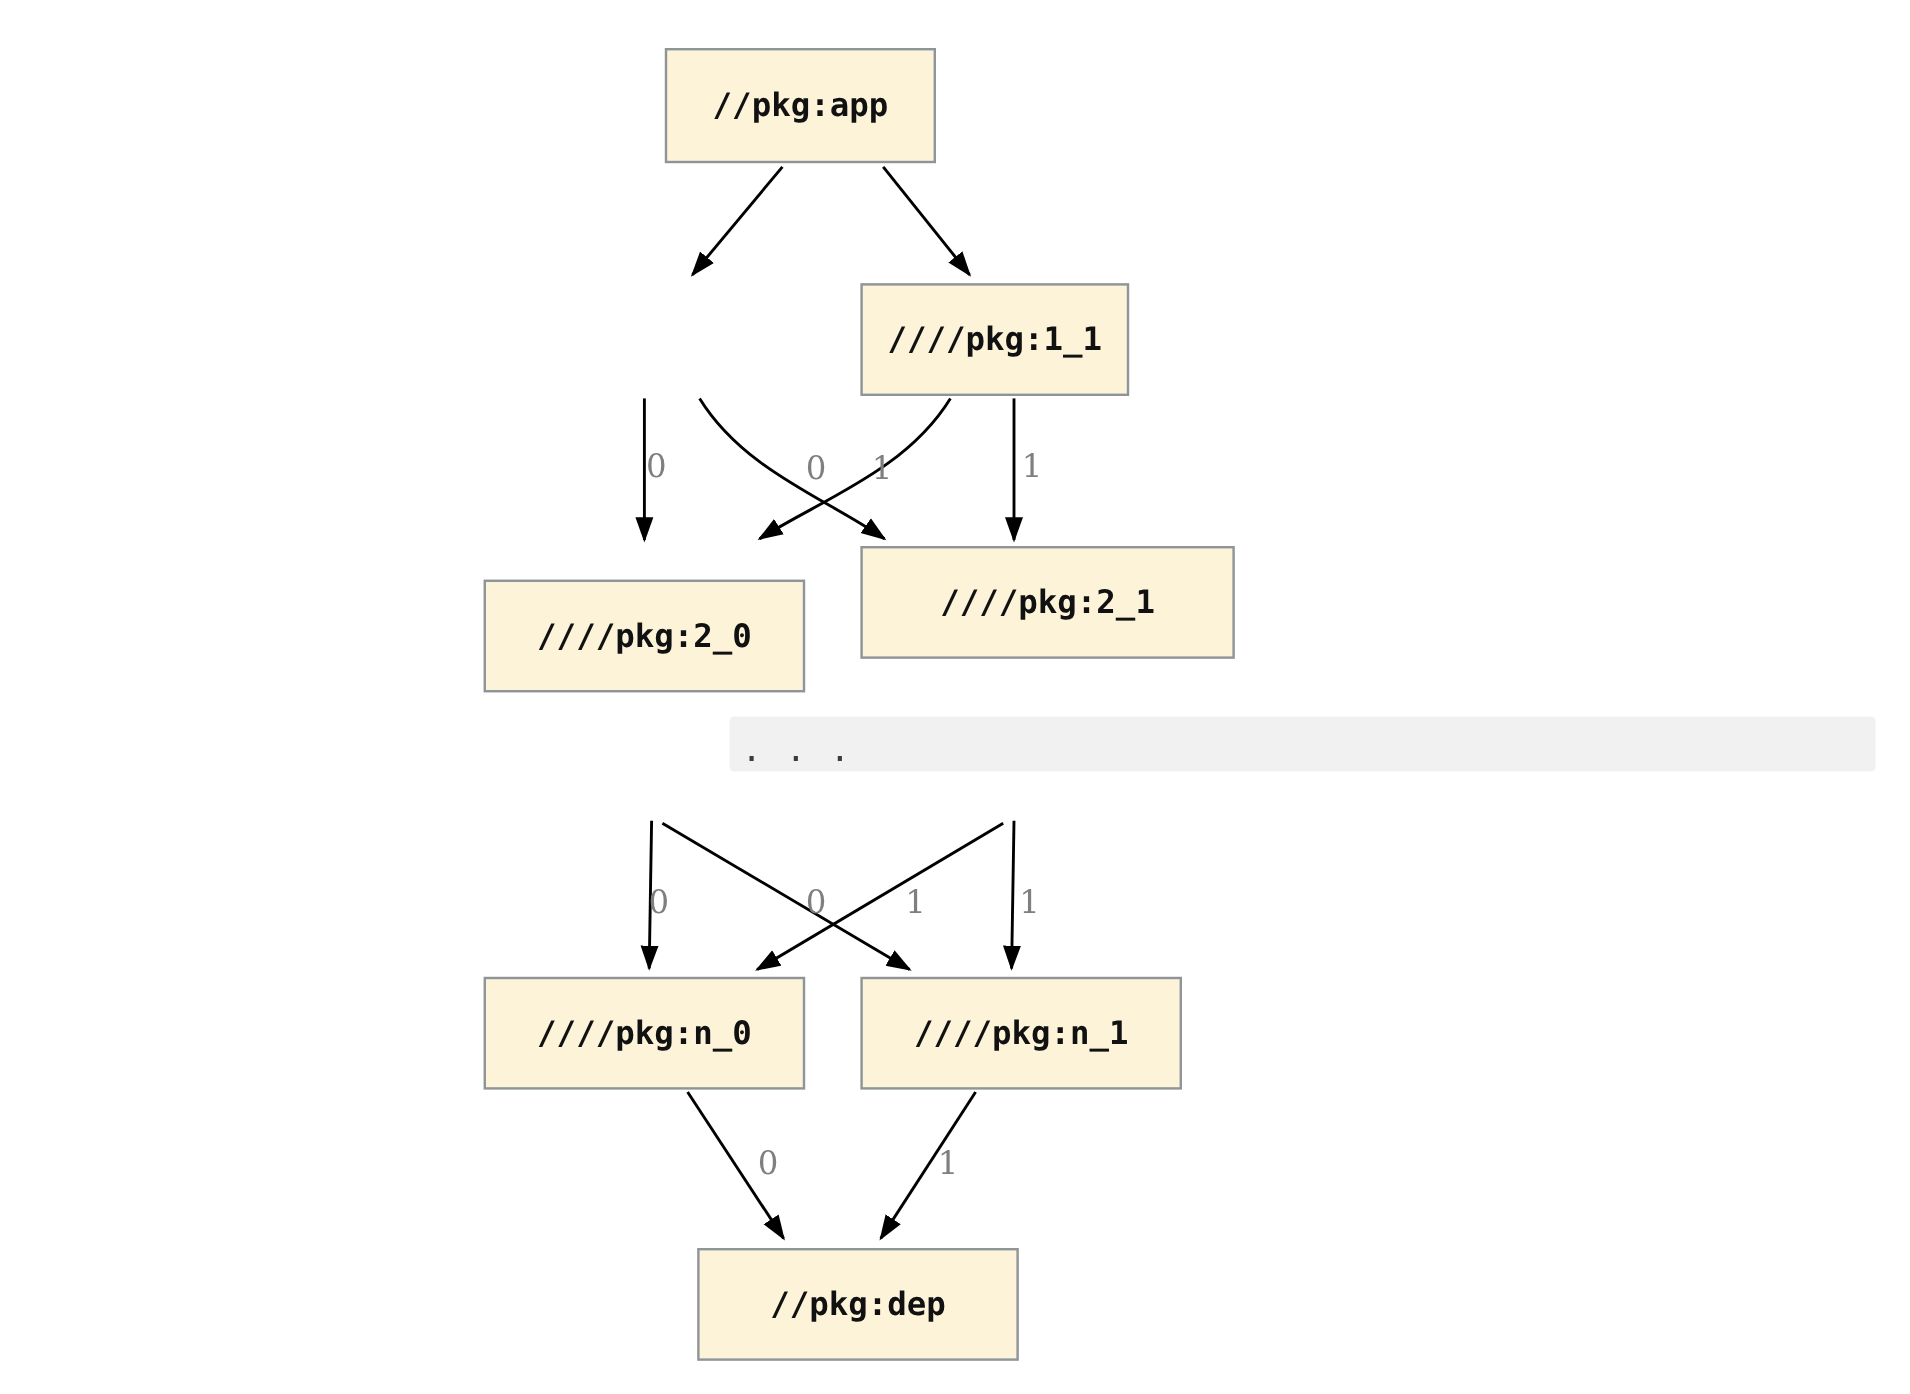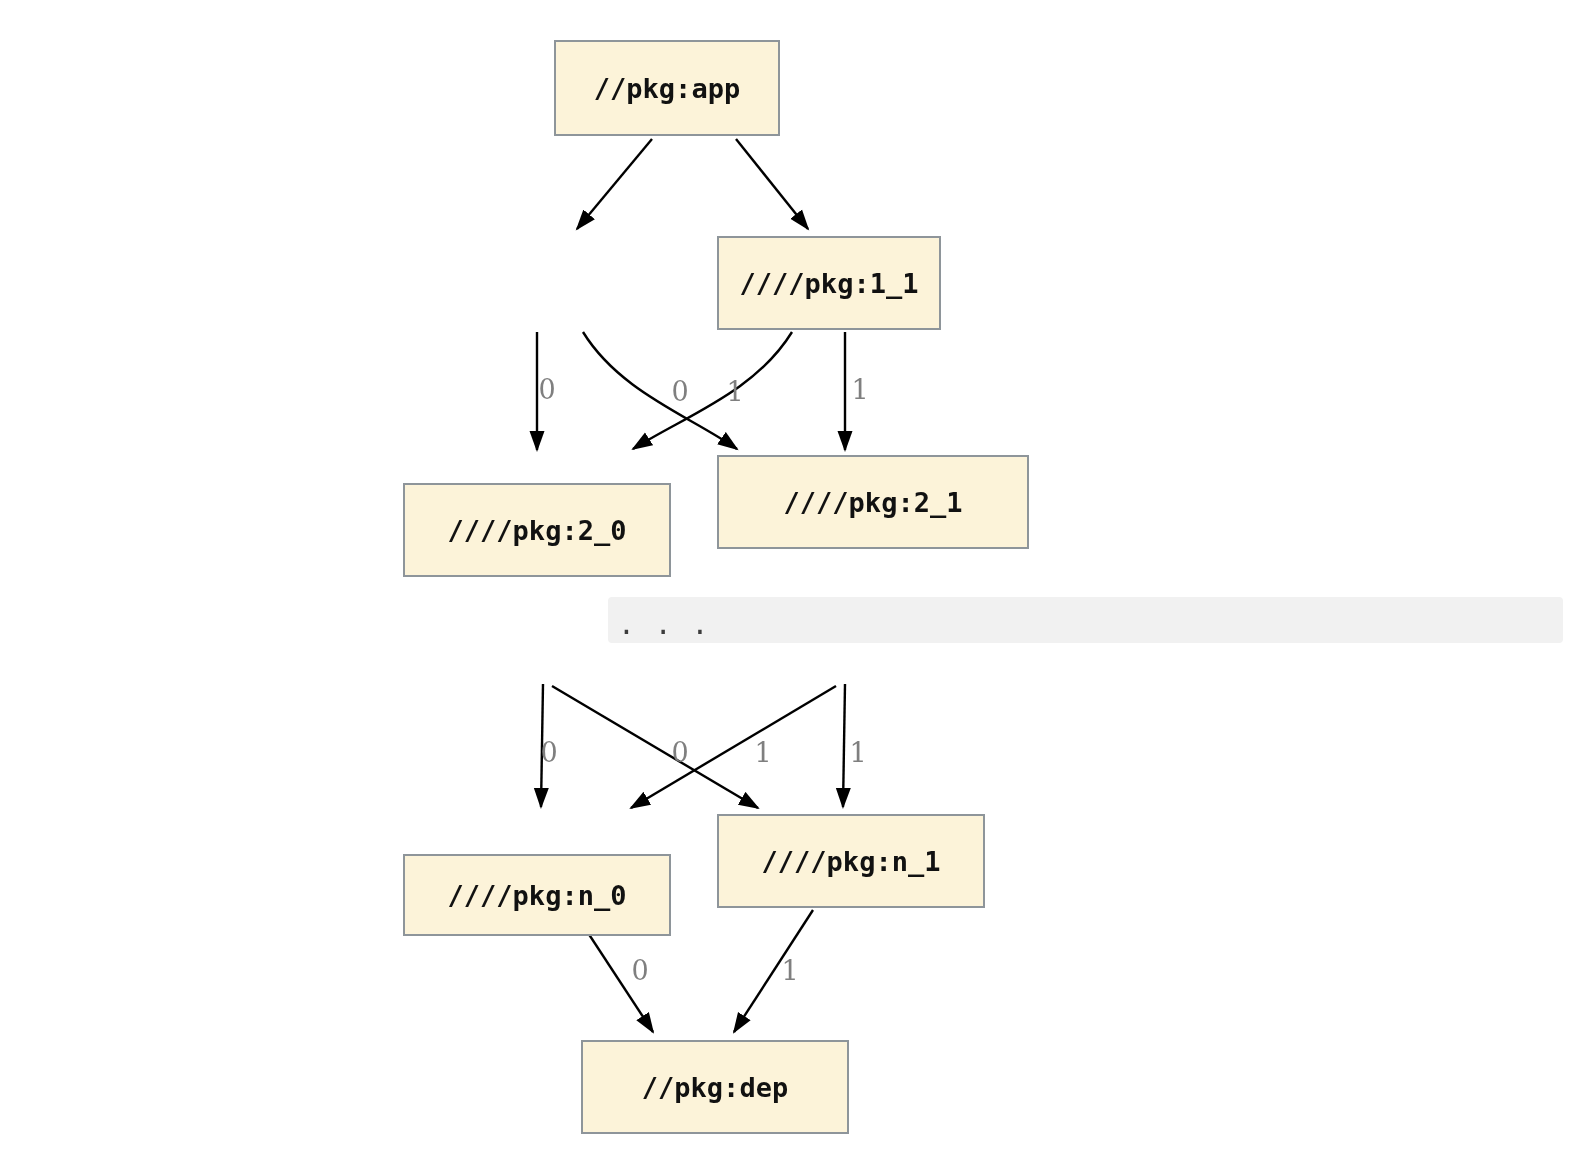--- a/index.html
+++ b/index.html
@@ -93,21 +93,21 @@
   </div>
 
   <div class="node" style="left:403px;top:455px;width:268px;height:94px;margin-top:28px;">
     <span>////pkg:2_0</span>
   </div>
 
   <div class="node" style="left:717px;top:455px;width:312px;height:94px;">
     <span>////pkg:2_1</span>
   </div>
 
-  <div class="node" style="left:403px;top:814px;width:268px;height:82px;margin-top:40px;">
+  <div class="node" style="left:403px;top:814px;width:268px;height:94px;">
     <span>////pkg:n_0</span>
   </div>
 
   <div class="node" style="left:717px;top:814px;width:268px;height:94px;text-align:right;">
     <span>////pkg:n_1</span>
   </div>
 
   <div class="node" style="left:581px;top:1040px;width:268px;height:94px;">
     <span>//pkg:dep</span>
   </div>

